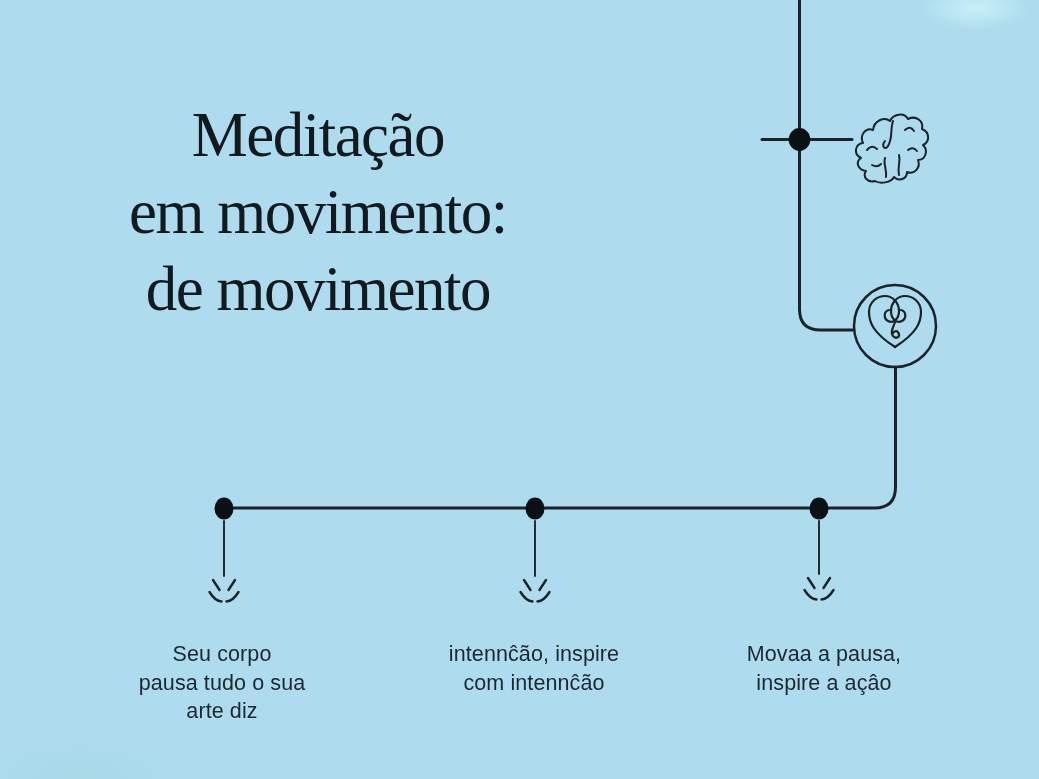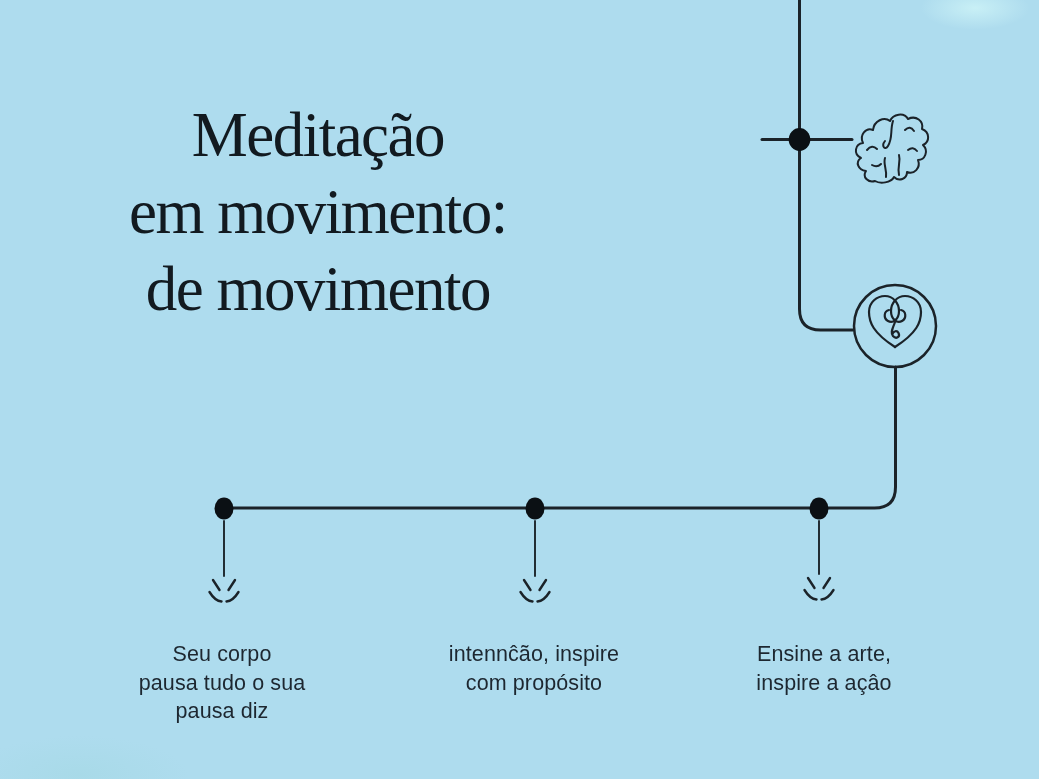--- a/index.html
+++ b/index.html
@@ -132,26 +132,26 @@
     <path stroke-width="1.9" d="M 819 521 L 819 574"></path>
 
     <use href="#sketch-arrow" transform="translate(224,580)"></use>
     <use href="#sketch-arrow" transform="translate(535,580)"></use>
     <use href="#sketch-arrow" transform="translate(819,578)"></use>
   </svg>
 
   <div class="branch-label" style="left:222px">
     <span class="ll">Seu corpo</span>
     <span class="ll">pausa tudo o sua</span>
-    <span class="ll">pausa diz</span>
+    <span class="ll">arte diz</span>
   </div>
 
   <div class="branch-label" style="left:534px">
     <span class="ll">intennĉão, inspire</span>
-    <span class="ll">com propósito</span>
+    <span class="ll">com intennĉão</span>
   </div>
 
   <div class="branch-label" style="left:824px">
-    <span class="ll">Ensine a arte,</span>
+    <span class="ll">Movaa a pausa,</span>
     <span class="ll">inspire a açâo</span>
   </div>
 
 </div>
 
 </body></html>

